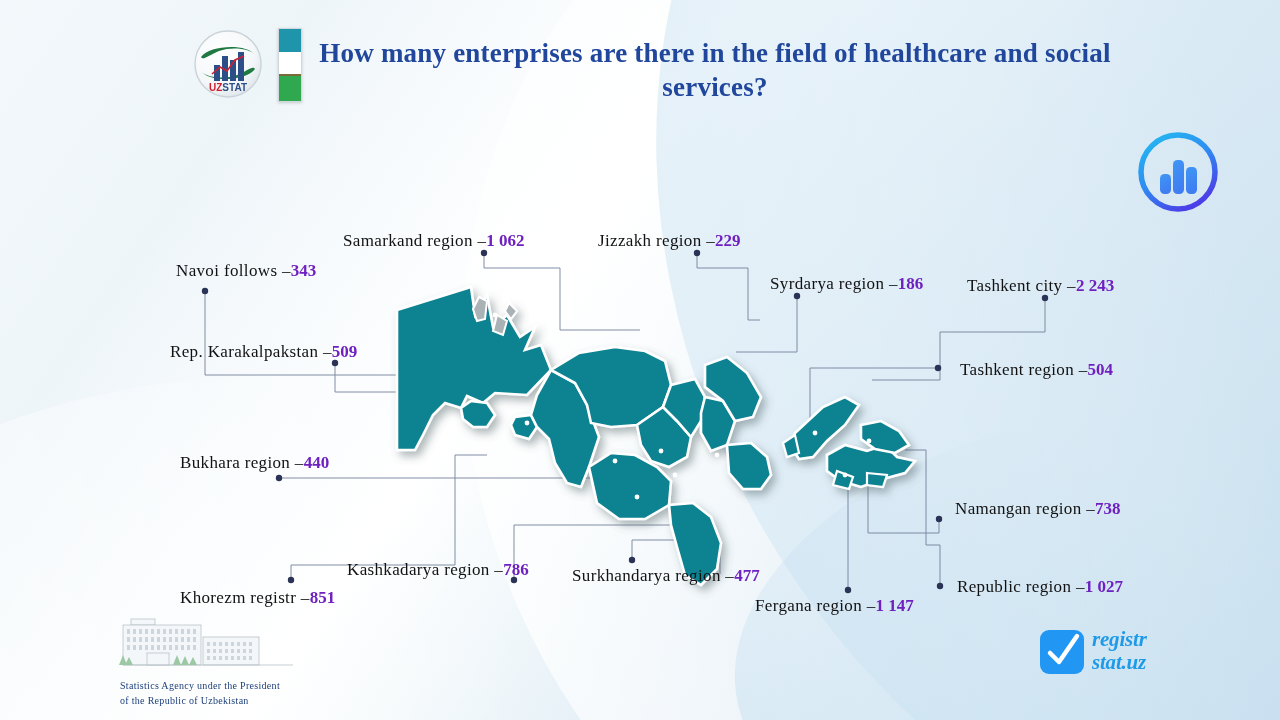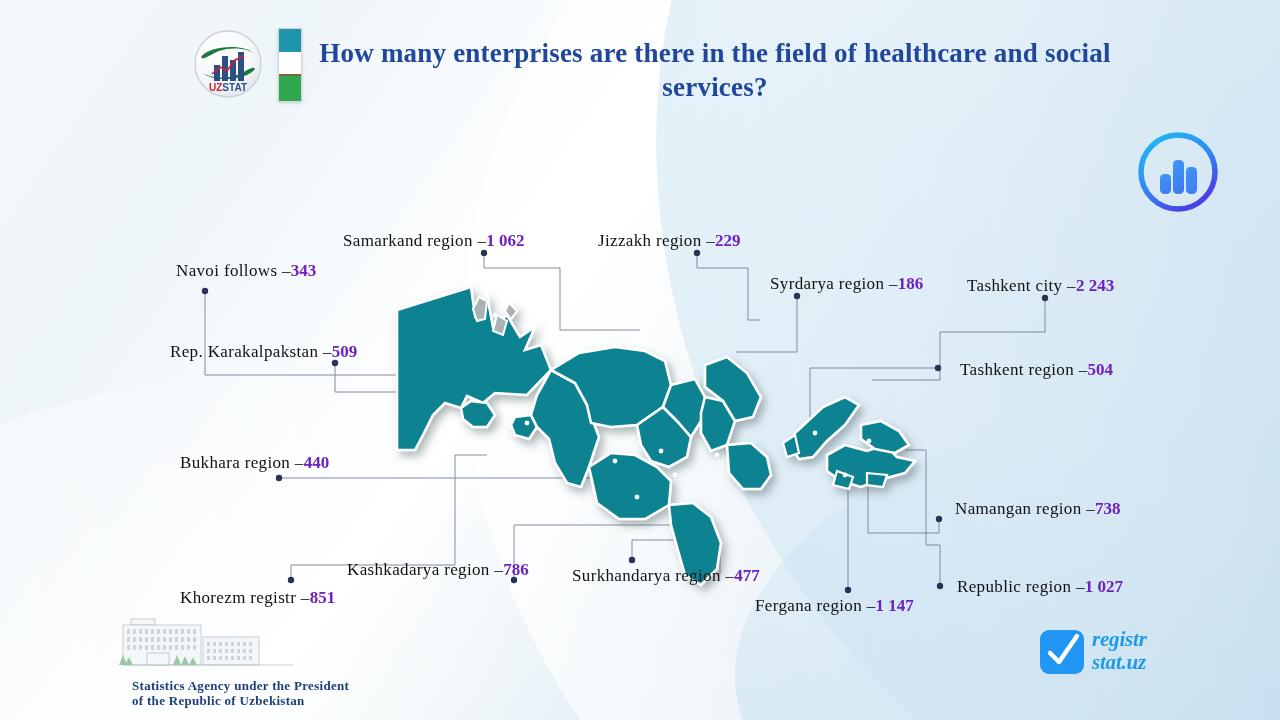--- a/index.html
+++ b/index.html
@@ -143,24 +143,24 @@
     letter-spacing: 0;
   }
   .rlabel .dash { color: #121212; }
 
   
   #agency-art {
     position: absolute; left: 113px; top: 615px;
     width: 190px; height: 62px;
   }
   #agency-text {
-    position: absolute; left: 132px; top: 678px;
+    position: absolute; left: 120px; top: 678px;
     width: 240px;
-    font-size: 13px;
-    font-weight: bold;
+    font-size: 10px;
+    font-weight: normal;
     line-height: 15px;
     color: #1d3f7a;
     letter-spacing: 0.3px;
   }
 
   
   #rs-logo {
     position: absolute; left: 1021px; top: 628px;
     width: 215px; height: 50px; margin-left: 19px;
   }

